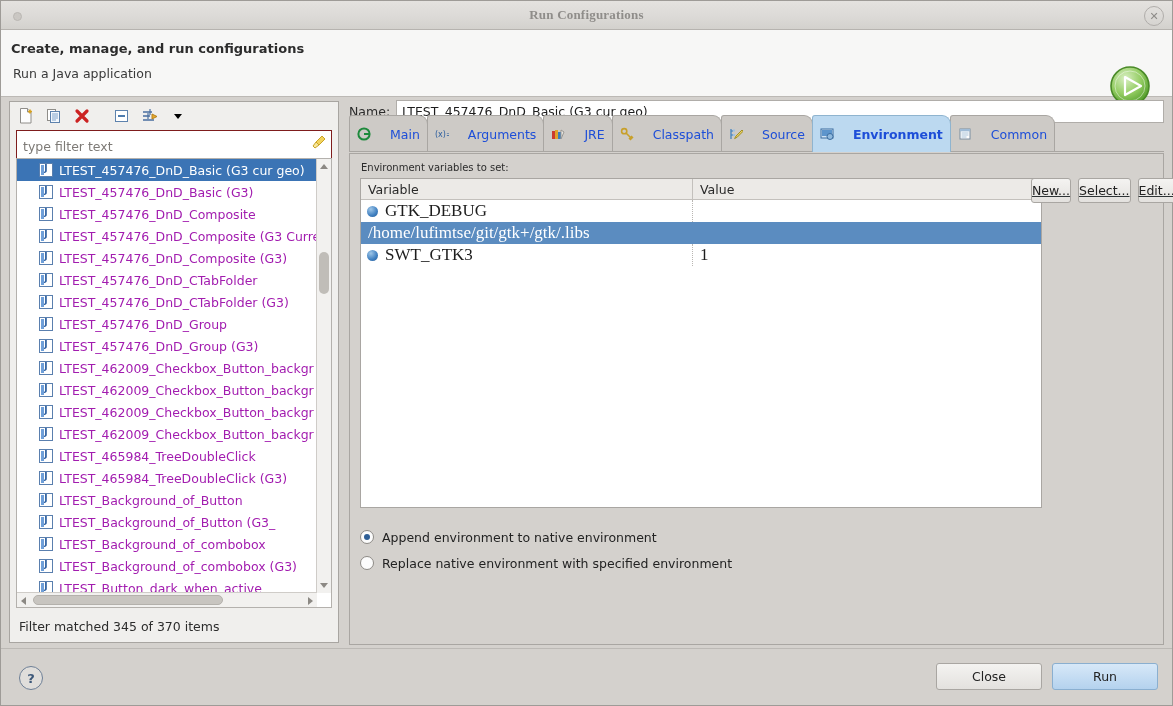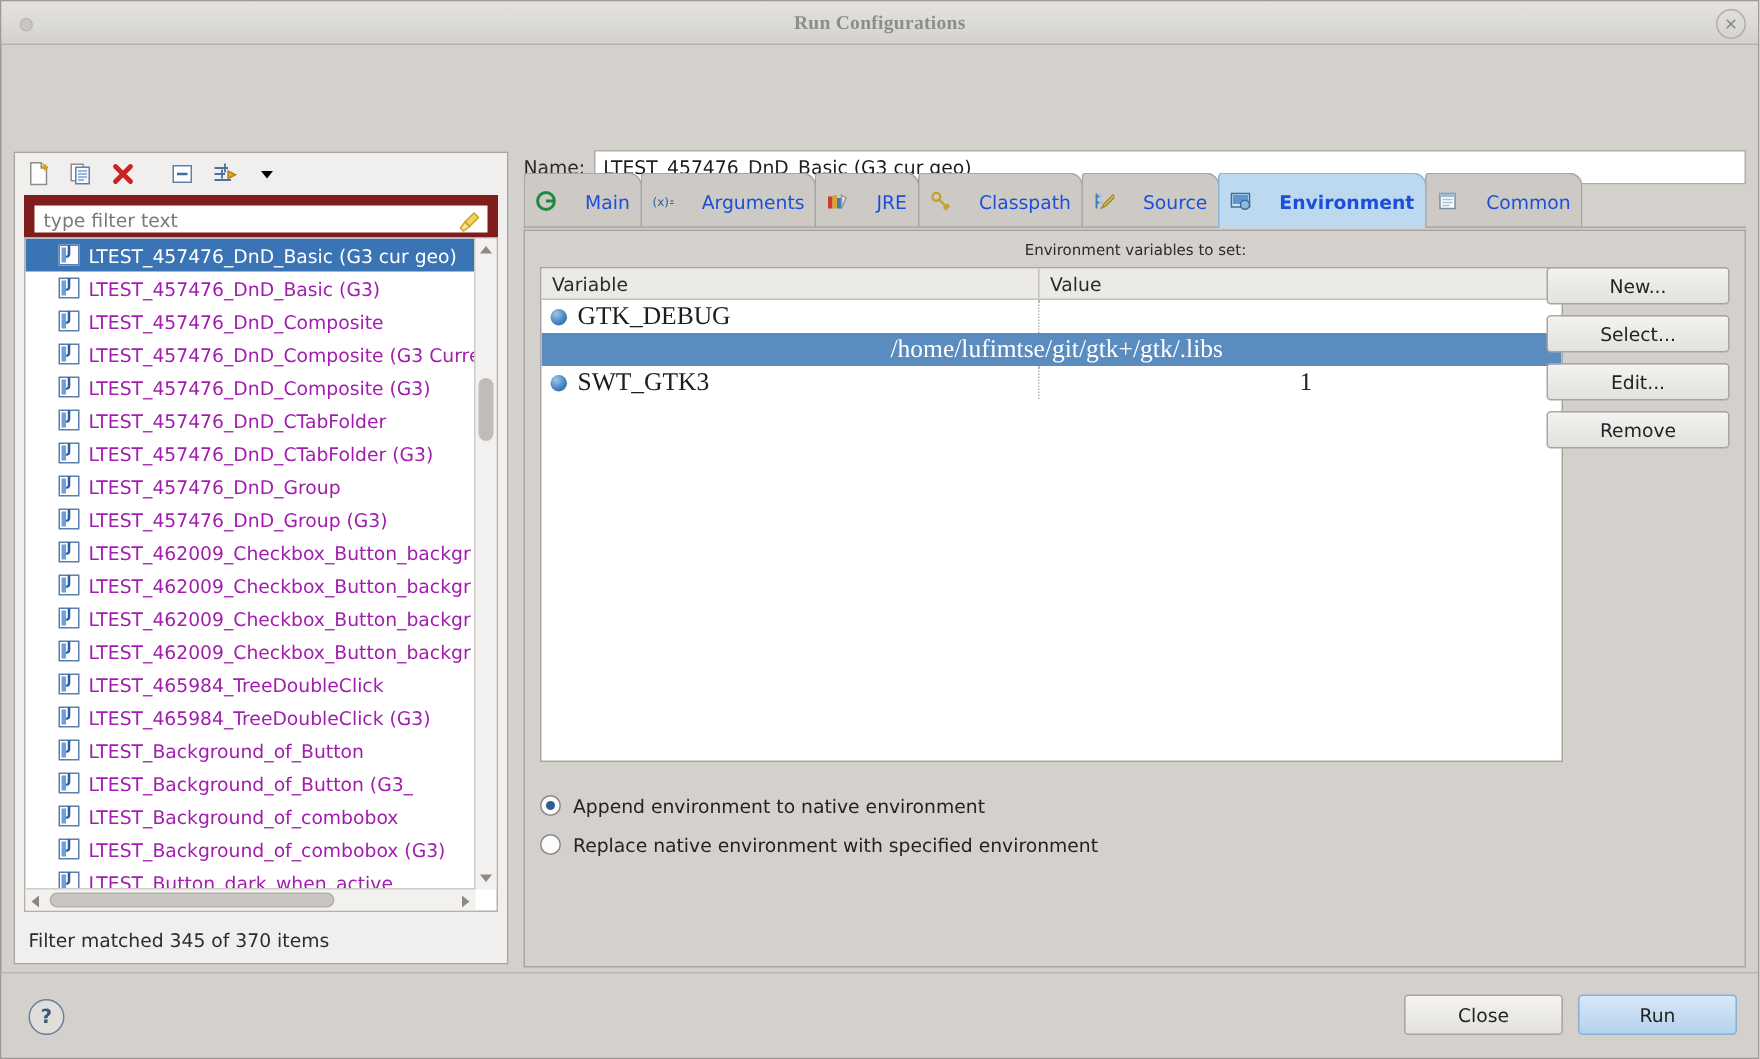--- a/index.html
+++ b/index.html
@@ -54,21 +54,21 @@
 
   .leftpane{
     position:absolute;left:8px;top:5px;width:330px;height:542px;
     background:#f0efed;border:1px solid #a8a5a1;box-sizing:border-box;
   }
   .ltoolbar{height:28px;display:flex;align-items:center;padding:0 4px;gap:4px;}
   .tbtn{width:24px;height:22px;display:flex;align-items:center;justify-content:center;}
   .tsep{width:8px;}
 
   .filterbox{
-    margin:0 6px;height:32px;background:#fff;border:7px solid #7f1d1d;
+    margin:0 6px;height:32px;background:#fff;border:1px solid #7f1d1d;
     display:flex;align-items:center;box-sizing:border-box;position:relative;
   }
   .filterbox input{
     border:0;outline:0;background:transparent;flex:1;height:20px;
     font-family:inherit;font-size:12.5px;color:#2e3436;padding:0 6px;
   }
   .filterbox input::placeholder{color:#7d7a76;}
   .broom{position:absolute;right:4px;top:3px;width:16px;height:16px;}
 
   .treewrap{
@@ -98,21 +98,21 @@
   .arrowup{top:5px;border-bottom:5px solid #8c8984;}
   .arrowdn{bottom:5px;border-top:5px solid #8c8984;}
   .thscroll{position:absolute;left:0;right:14px;bottom:0;height:14px;background:#f2f1ef;border-top:1px solid #cfccc8;}
   .thbar{position:absolute;left:16px;top:2px;width:190px;height:10px;border-radius:5px;background:#c8c5c0;border:1px solid #b4b1ac;box-sizing:border-box;}
   .arrowl,.arrowr{position:absolute;top:4px;width:0;height:0;border-top:4px solid transparent;border-bottom:4px solid transparent;}
   .arrowl{left:4px;border-right:5px solid #8c8984;}
   .arrowr{right:4px;border-left:5px solid #8c8984;}
   .filterstat{position:absolute;left:9px;bottom:8px;font-size:12.5px;color:#2c2c2c;}
 
   
-  .rightpane{position:absolute;left:348px;top:3px;right:8px;height:546px;text-align:center;}
+  .rightpane{position:absolute;left:348px;top:3px;right:8px;height:546px;}
   .namerow{display:flex;align-items:center;gap:6px;height:24px;}
   .namerow label{font-size:12.5px;color:#2b2b2b;}
   .namefield{
     flex:1;height:23px;background:#fff;border:1px solid #b0ada9;box-sizing:border-box;
     display:flex;align-items:center;padding:0 5px;font-size:12.5px;color:#1d1d1d;
   }
 
   .tabstrip{position:relative;margin-top:7px;height:22px;}
   .tabstrip .tabs{display:flex;align-items:flex-end;height:22px;}
   .tab{
@@ -141,21 +141,21 @@
   .th.c2{flex:1;}
   .tbodyrow{display:flex;height:22px;align-items:center;font-size:17px;color:#1d1d1d;font-family:Liberation Serif, serif;}
   .tbodyrow.sel{background:#5b8cc0;color:#fff;}
   .cell1{width:332px;display:flex;align-items:center;gap:7px;padding-left:6px;box-sizing:border-box;
          border-right:1px dotted #b9b6b2;height:22px;}
   .cell2{flex:1;padding-left:7px;box-sizing:border-box;}
   .vdot{width:11px;height:11px;flex:0 0 11px;border-radius:50%;
         background:radial-gradient(circle at 35% 30%,#9ec6e8 0%,#3f7fc0 60%,#2d5f96 100%);}
   .tbodyrow.sel .vdot{background:radial-gradient(circle at 35% 30%,#cfe3f4 0%,#7fa9d2 60%,#5b85b5 100%);}
 
-  .sidebtns{position:absolute;right:0;top:0;width:122px;display:flex;flex-direction:column;gap:7px;}
+  .sidebtns{position:absolute;right:0;top:0;width:122px;display:flex;flex-direction:row;gap:7px;text-decoration:underline;}
   .btn{
     height:25px;background:linear-gradient(to bottom,#f4f3f1,#e3e1de);
     border:1px solid #a9a6a2;border-radius:3px;font-size:12.5px;color:#232323;
     display:flex;align-items:center;justify-content:center;box-sizing:border-box;
     font-family:inherit;
   }
   .btn.disabled{color:#a09d99;background:#d8d5d1;border-color:#bcb9b5;}
   .btn.primary{background:linear-gradient(to bottom,#d7e8f8,#b4d2ee);border-color:#8aafd0;}
 
   .radios{margin-top:16px;}
@@ -193,20 +193,36 @@
   </div>
 
   <div class="dialog">
 
     <div class="titlebar">
       <div class="tb-dot"></div>
       <div class="title">Run Configurations</div>
       <div class="tb-close">✕</div>
     </div>
 
+    <div class="header">
+      <h1>Create, manage, and run configurations</h1>
+      <p>Run a Java application</p>
+      <svg class="runicon" viewBox="0 0 44 44">
+        <defs>
+          <radialGradient id="grnA" cx="38%" cy="30%" r="75%">
+            <stop offset="0%" stop-color="#d9efc2"></stop>
+            <stop offset="55%" stop-color="#93cc62"></stop>
+            <stop offset="100%" stop-color="#4e9a26"></stop>
+          </radialGradient>
+        </defs>
+        <circle cx="22" cy="22" r="19" fill="url(#grnA)" stroke="#4a8a28" stroke-width="1.6"></circle>
+        <circle cx="22" cy="22" r="15" fill="none" stroke="#ffffff" stroke-opacity="0.45" stroke-width="1"></circle>
+        <path d="M17 13 L33 22 L17 31 Z" fill="none" stroke="#ffffff" stroke-width="2.2" stroke-linejoin="round"></path>
+      </svg>
+    </div>
 
     <div class="content">
 
       <div class="leftpane">
 
         <div class="ltoolbar">
           <div class="tbtn">
             <svg width="18" height="18" viewBox="0 0 18 18">
               <path d="M3.5 1.5h7l3.5 3.5v11h-10.5z" fill="#fdfdfd" stroke="#8f8d89"></path>
               <path d="M10.5 1.5v3.5h3.5" fill="#e6e6e6" stroke="#8f8d89"></path>

